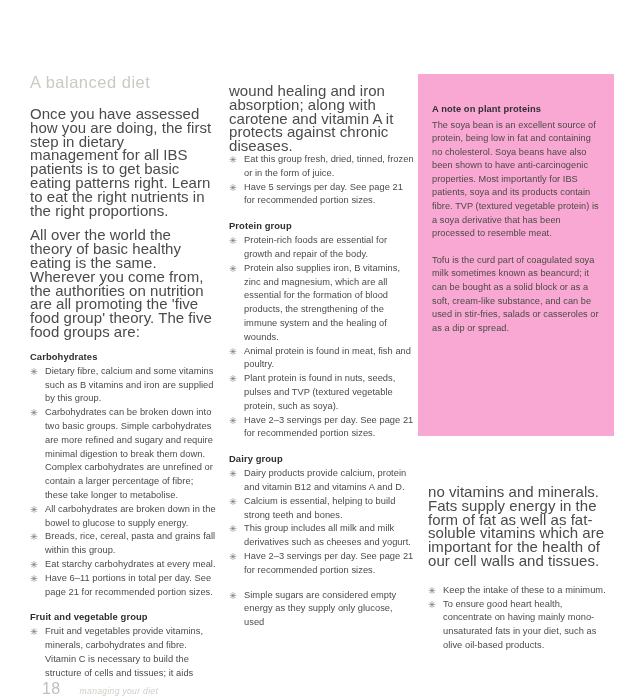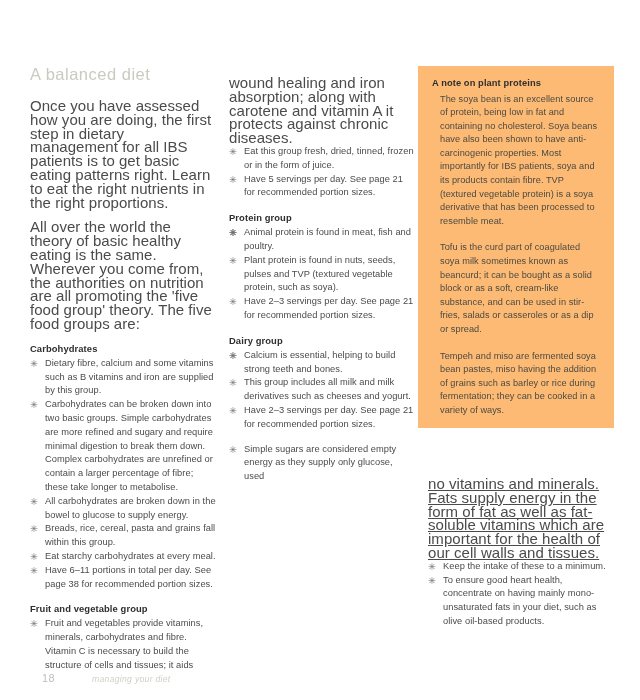--- a/index.html
+++ b/index.html
@@ -12,47 +12,47 @@
     background: #ffffff;
     font-family: "Liberation Sans", sans-serif;
     color: #3a3a3a;
     overflow: hidden;
     position: relative;
   }
 
   .page {
     position: absolute;
     left: 0;
-    top: 4px;
+    top: 12px;
     width: 640px;
     height: 640px;
     box-sizing: border-box;
   }
 
   
   .note-box {
     position: absolute;
     left: 418px;
     top: 62px;
     width: 196px;
     height: 362px;
-    background: #fdba74;
+    background: #f9a8d4;
     box-sizing: border-box;
-    padding: 11px 14px 10px 14px;
+    padding: 29px 14px 10px 14px;
   }
   .note-box h3 {
     margin: 0 0 2px 0;
     font-size: 9.3px;
     font-weight: bold;
     color: #2f2f2f;
     line-height: 13.5px;
     letter-spacing: 0.1px;
   }
   .note-box p {
-    margin: 0 0 13px 8px;
+    margin: 0 0 13px 0;
     font-size: 9.2px;
     line-height: 13.6px;
     color: #4a4a42;
     letter-spacing: 0.05px;
   }
   .note-box p:last-child { margin-bottom: 0; }
 
   
   .col {
     position: absolute;
@@ -120,22 +120,22 @@
   .footer {
     position: absolute;
     left: 42px;
     top: 668px;
     font-size: 10px;
     color: #c6c6c0;
     letter-spacing: 0.4px;
   }
   .footer .pnum {
     display: inline-block;
-    margin-right: 21px;
-    font-size: 11px;
+    margin-right: 3px;
+    font-size: 16px;
     color: #c0c0ba;
   }
   .footer .ftext {
     font-size: 8.6px;
     font-style: italic;
     color: #cfcfc8;
     letter-spacing: 0.3px;
     padding-left: 16px;
   }
 </style>
@@ -153,21 +153,21 @@
     </div>
 
     <div class="body-block">
       <h2 class="sub">Carbohydrates</h2>
       <ul class="bullets">
         <li><span class="ast">✳</span><span>Dietary fibre, calcium and some vitamins such as B vitamins and iron are supplied by this group.</span></li>
         <li><span class="ast">✳</span><span>Carbohydrates can be broken down into two basic groups. Simple carbohydrates are more refined and sugary and require minimal digestion to break them down. Complex carbohydrates are unrefined or contain a larger percentage of fibre; these take longer to metabolise.</span></li>
         <li><span class="ast">✳</span><span>All carbohydrates are broken down in the bowel to glucose to supply energy.</span></li>
         <li><span class="ast">✳</span><span>Breads, rice, cereal, pasta and grains fall within this group.</span></li>
         <li><span class="ast">✳</span><span>Eat starchy carbohydrates at every meal.</span></li>
-        <li><span class="ast">✳</span><span>Have 6–11 portions in total per day. See page 38 for recommended portion sizes.</span></li>
+        <li><span class="ast">✳</span><span>Have 6–11 portions in total per day. See page 21 for recommended portion sizes.</span></li>
       </ul>
     </div>
 
     <div class="body-block">
       <h2 class="sub">Fruit and vegetable group</h2>
       <ul class="bullets">
         <li><span class="ast">✳</span><span>Fruit and vegetables provide vitamins, minerals, carbohydrates and fibre. Vitamin C is necessary to build the structure of cells and tissues; it aids</span></li>
       </ul>
     </div>
   </div>
@@ -177,55 +177,54 @@
       <p style="margin-bottom:0;">wound healing and iron absorption; along with carotene and vitamin A it protects against chronic diseases.</p>
       <ul class="bullets">
         <li><span class="ast">✳</span><span>Eat this group fresh, dried, tinned, frozen or in the form of juice.</span></li>
         <li><span class="ast">✳</span><span>Have 5 servings per day. See page 21 for recommended portion sizes.</span></li>
       </ul>
     </div>
 
     <div class="body-block">
       <h2 class="sub">Protein group</h2>
       <ul class="bullets">
-        <li><span class="ast">✳</span></li>
-        <li><span class="ast">✳</span></li>
+        <li><span class="ast">✳</span><span>Protein-rich foods are essential for growth and repair of the body.</span></li>
+        <li><span class="ast">✳</span><span>Protein also supplies iron, B vitamins, zinc and magnesium, which are all essential for the formation of blood products, the strengthening of the immune system and the healing of wounds.</span></li>
         <li><span class="ast">✳</span><span>Animal protein is found in meat, fish and poultry.</span></li>
         <li><span class="ast">✳</span><span>Plant protein is found in nuts, seeds, pulses and TVP (textured vegetable protein, such as soya).</span></li>
         <li><span class="ast">✳</span><span>Have 2–3 servings per day. See page 21 for recommended portion sizes.</span></li>
       </ul>
     </div>
 
     <div class="body-block">
       <h2 class="sub">Dairy group</h2>
       <ul class="bullets">
-        <li><span class="ast">✳</span></li>
+        <li><span class="ast">✳</span><span>Dairy products provide calcium, protein and vitamin B12 and vitamins A and D.</span></li>
         <li><span class="ast">✳</span><span>Calcium is essential, helping to build strong teeth and bones.</span></li>
         <li><span class="ast">✳</span><span>This group includes all milk and milk derivatives such as cheeses and yogurt.</span></li>
         <li><span class="ast">✳</span><span>Have 2–3 servings per day. See page 21 for recommended portion sizes.</span></li>
       </ul>
     </div>
 
     <div class="body-block">
       <ul class="bullets">
         <li><span class="ast">✳</span><span>Simple sugars are considered empty energy as they supply only glucose, used</span></li>
       </ul>
     </div>
   </div>
 
   <div class="note-box">
     <h3>A note on plant proteins</h3>
     <p>The soya bean is an excellent source of protein, being low in fat and containing no cholesterol. Soya beans have also been shown to have anti-carcinogenic properties. Most importantly for IBS patients, soya and its products contain fibre. TVP (textured vegetable protein) is a soya derivative that has been processed to resemble meat.</p>
     <p>Tofu is the curd part of coagulated soya milk sometimes known as beancurd; it can be bought as a solid block or as a soft, cream-like substance, and can be used in stir-fries, salads or casseroles or as a dip or spread.</p>
-    <p>Tempeh and miso are fermented soya bean pastes, miso having the addition of grains such as barley or rice during fermentation; they can be cooked in a variety of ways.</p>
   </div>
 
   <div class="col col-3" style="top:473px;">
     <div class="body-block">
-      <p style="margin-bottom:0;text-decoration:underline;">no vitamins and minerals. Fats supply energy in the form of fat as well as fat-soluble vitamins which are important for the health of our cell walls and tissues.</p>
+      <p style="margin-bottom:16px;">no vitamins and minerals. Fats supply energy in the form of fat as well as fat-soluble vitamins which are important for the health of our cell walls and tissues.</p>
       <ul class="bullets">
         <li><span class="ast">✳</span><span>Keep the intake of these to a minimum.</span></li>
         <li><span class="ast">✳</span><span>To ensure good heart health, concentrate on having mainly mono-unsaturated fats in your diet, such as olive oil-based products.</span></li>
       </ul>
     </div>
   </div>
 
   <div class="footer">
     <span class="pnum">18</span><span class="ftext">managing your diet</span>
   </div>

